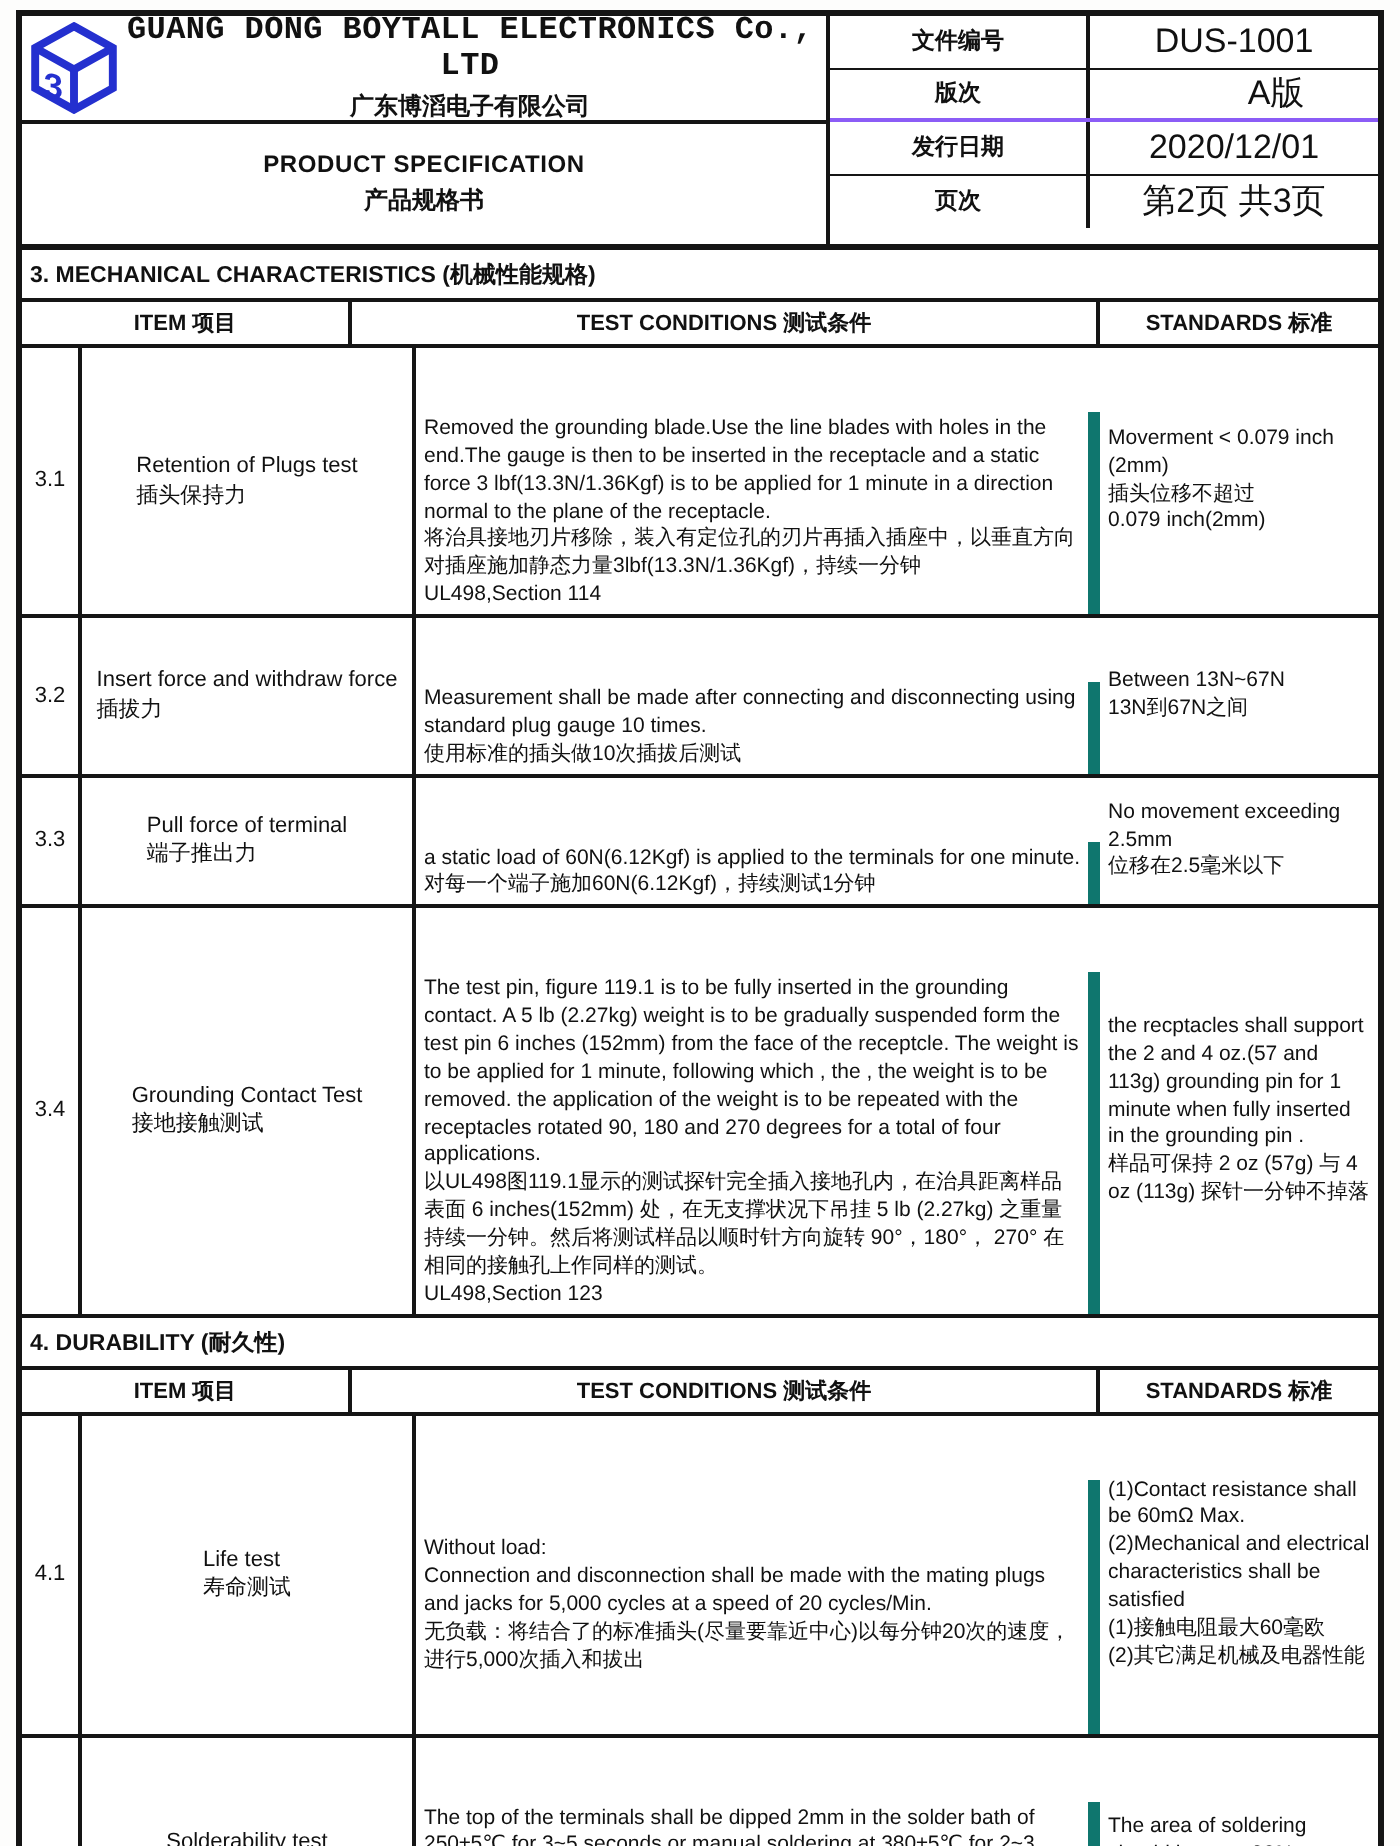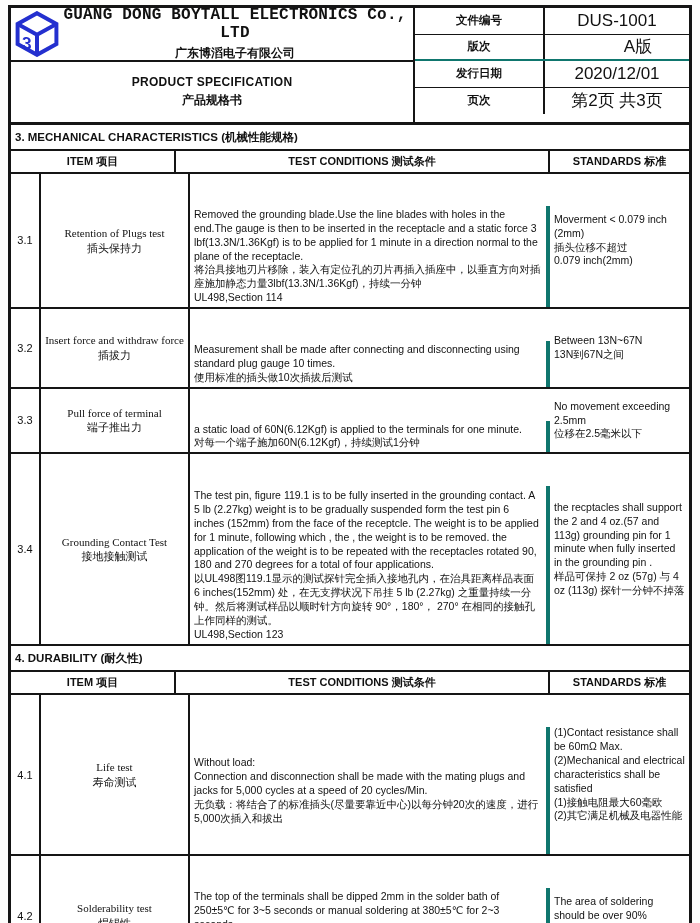--- a/index.html
+++ b/index.html
@@ -14,21 +14,21 @@
   .company-cell { height: 54px; display: flex; align-items: center; border-bottom: 2px solid #151515; }
   .logo-wrap { width: 52px; display: flex; align-items: center; justify-content: center; }
   .company-text { flex: 1; text-align: center; padding-right: 6px; }
   .company-en { font-size: 16px; font-weight: bold; letter-spacing: 0.2px; font-family: Liberation Mono, monospace; }
   .company-zh { font-size: 12px; font-weight: bold; margin-top: 3px; }
   .spec-cell { height: 60px; display: flex; flex-direction: column; align-items: center; justify-content: center; }
   .spec-en { font-size: 12px; font-weight: bold; letter-spacing: 0.3px; }
   .spec-zh { font-size: 12px; font-weight: bold; margin-top: 3px; }
   .hdr-right { width: 276px; border-left: 2px solid #151515; display: flex; flex-direction: column; }
   .info-row { height: 26.5px; display: flex; border-bottom: 1px solid #151515; }
-  .info-row:nth-child(2) { border-bottom: 2px solid #0f766e; gap: 42px; }
+  .info-row:nth-child(2) { border-bottom: 2px solid #8b5cf6; gap: 42px; }
   .info-row:last-child { border-bottom: none; }
   .info-label { width: 130px; display: flex; align-items: center; justify-content: center;
                 font-size: 11.5px; font-weight: bold; border-right: 2px solid #151515; }
   .info-value { flex: 1; display: flex; align-items: center; justify-content: center;
                 font-size: 17px; font-weight: normal; }
 
   
   .sect-title { padding: 5px 4px 4px 4px; font-size: 11.5px; font-weight: bold; border-bottom: 2px solid #151515; }
 
   
@@ -37,24 +37,24 @@
   .th-item { width: 165px; border-right: 2px solid #151515; }
   .th-cond { flex: 1; border-right: 2px solid #151515; }
   .th-std  { width: 139px; }
 
   
   .row { display: flex; border-bottom: 2px solid #151515; font-size: 10.5px; line-height: 1.32; }
   .row:last-child { border-bottom: none; }
   .c { padding: 2px 4px; }
   .c-num { width: 30px; flex: none; display: flex; align-items: center; justify-content: center;
            border-right: 2px solid #151515; font-size: 11px; padding: 0; }
-  .c-item { width: 149px; flex: none; display: flex; align-items: center; justify-content: center;
-            text-align: center; border-right: 2px solid #151515; white-space: pre-line; font-size: 11px; font-family: Liberation Serif, serif; }
+  .c-item { width: 167px; flex: none; display: flex; align-items: center; justify-content: center;
+            border-right: 2px solid #151515; white-space: pre-line; font-size: 11px; }
   .c-cond { flex: 1; display: flex; flex-direction: column; justify-content: center;
-            border-right: 4px solid #0f766e; white-space: pre-line; margin-top: 32px; }
+            border-right: 6px solid #0f766e; white-space: pre-line; margin-top: 32px; }
   .c-std  { width: 139px; flex: none; display: flex; flex-direction: column; justify-content: center;
             white-space: pre-line; }
   .r31 { min-height: 122px; }
   .r32 { min-height: 66px; }
   .r33 { min-height: 64px; }
   .r34 { min-height: 192px; }
   .r41 { min-height: 161px; }
   .r42 { min-height: 95px; }
 </style>
 </head>

